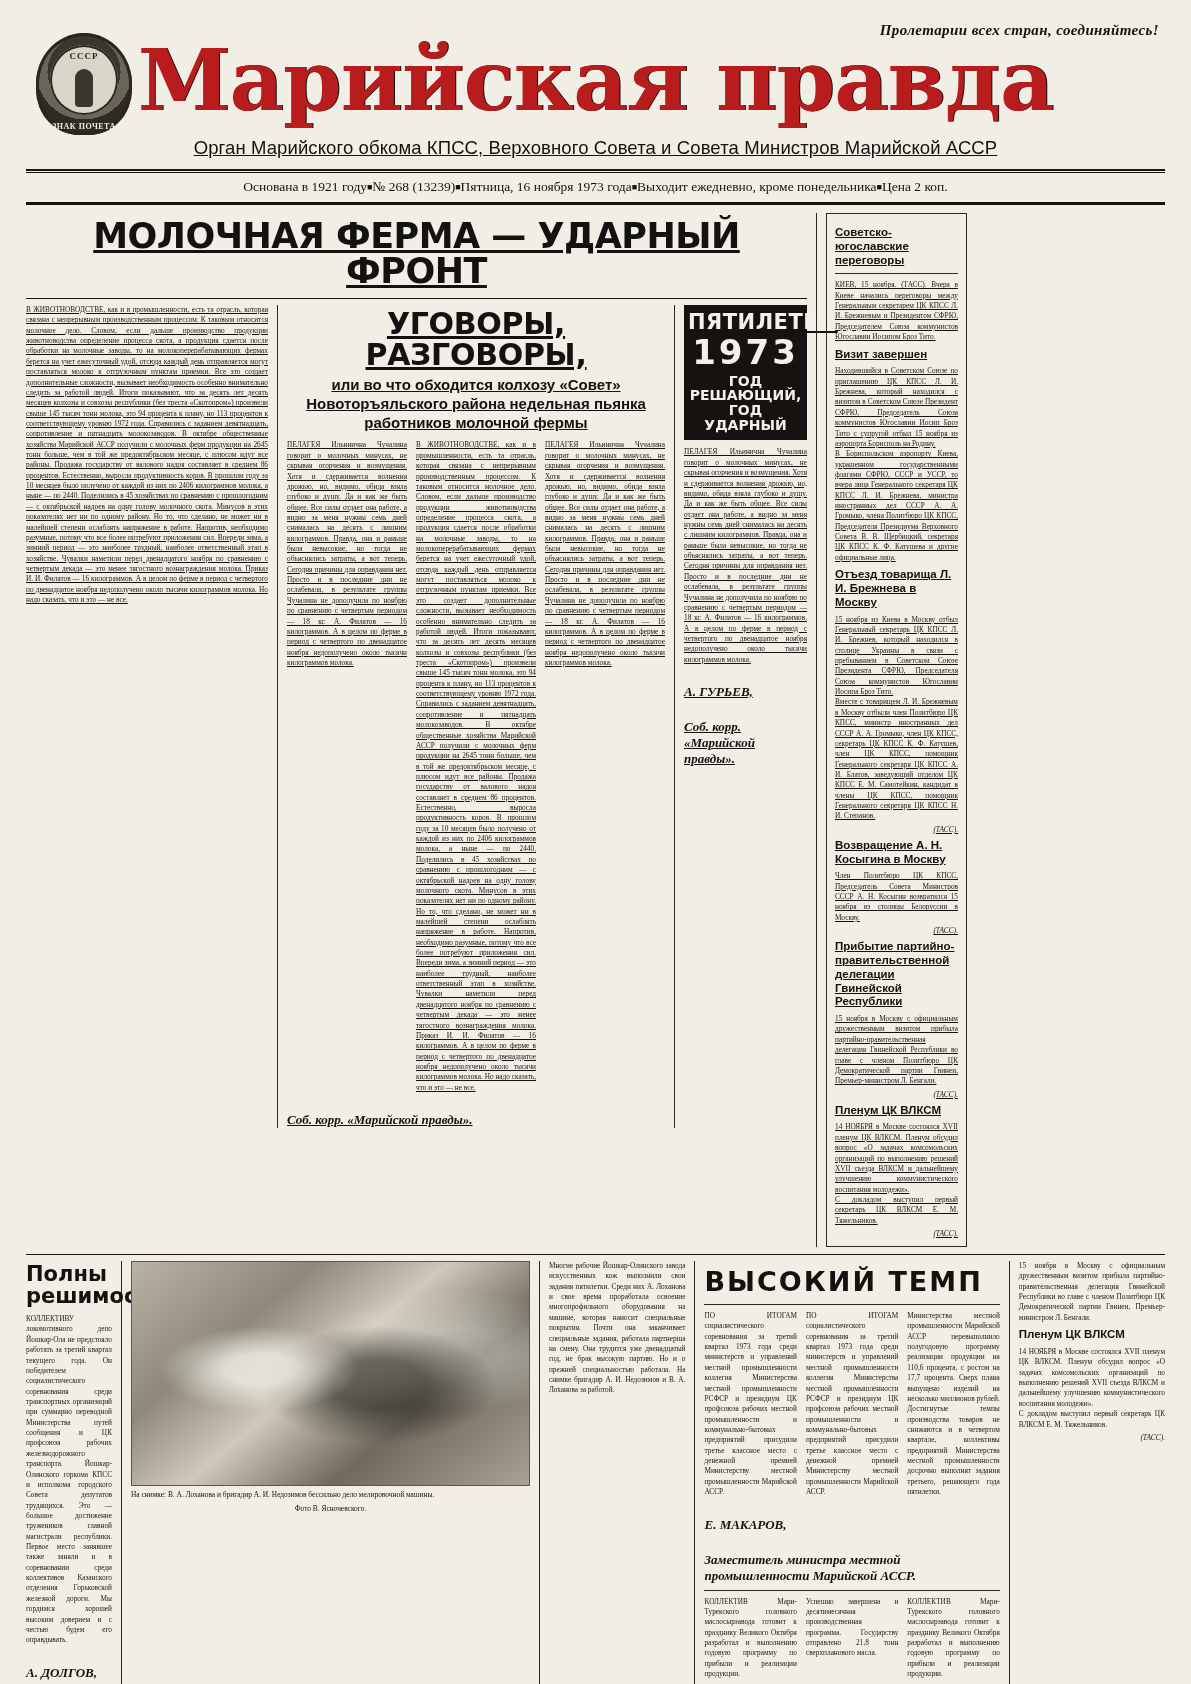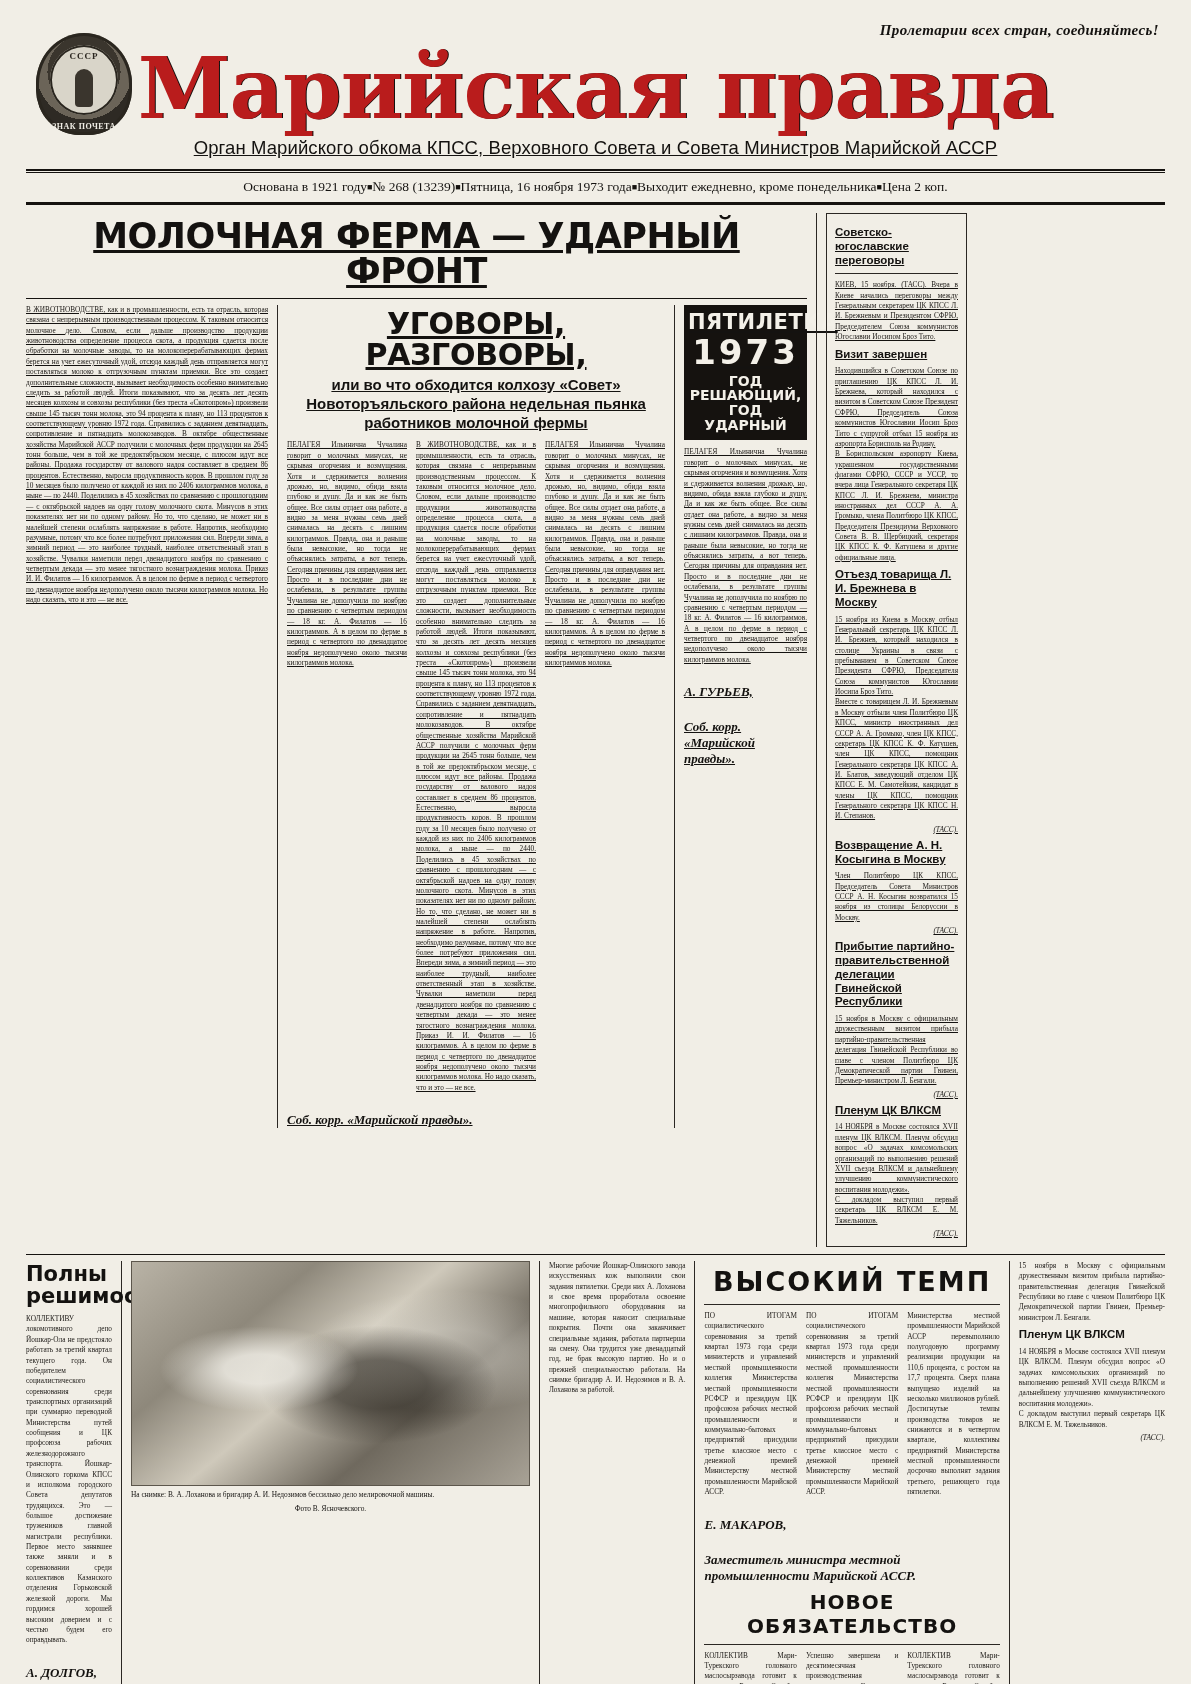--- a/index.html
+++ b/index.html
@@ -24,21 +24,21 @@
     font-style:italic;
     font-weight:bold;
     font-size:15px;
     letter-spacing:.4px;
     margin-bottom:2px;
     padding-right:6px;
   }
   .masthead {
     position:relative;
     display:flex;
-    align-items:center;
+    align-items:flex-start;
     justify-content:center;
     height:96px;
   }
   .emblem {
     position:absolute;
     left:10px; top:-8px;
     width:96px; height:102px;
   }
   .emblem .ribbon {
     position:absolute; inset:0;
@@ -220,21 +220,20 @@
     font-size:11.5px;
     text-align:left;
     line-height:1.2;
     margin:5px 0 5px 0;
   }
   .tass { text-align:right; font-size:7.4px; font-style:italic; margin-top:3px; }
   .vysokiy {
     font-family:"DejaVu Sans", sans-serif;
     font-weight:bold;
     font-size:27px;
-    text-align:center;
     letter-spacing:2px;
     margin:5px 0 7px 0;
   }
   .novoe {
     font-family:"DejaVu Sans", sans-serif;
     font-weight:bold;
     font-size:20px;
     text-align:center;
     letter-spacing:1px;
     margin:6px 0 6px 0;
@@ -381,21 +380,20 @@
       <div class="vysokiy">ВЫСОКИЙ ТЕМП</div>
       <div class="hr-s"></div>
       <div class="split3">
         <div class="ctext">ПО ИТОГАМ социалистического соревнования за третий квартал 1973 года среди министерств и управлений местной промышленности коллегия Министерства местной промышленности РСФСР и президиум ЦК профсоюза рабочих местной промышленности и коммунально-бытовых предприятий присудили третье классное место с денежной премией Министерству местной промышленности Марийской АССР.</div>
         <div class="ctext">ПО ИТОГАМ социалистического соревнования за третий квартал 1973 года среди министерств и управлений местной промышленности коллегия Министерства местной промышленности РСФСР и президиум ЦК профсоюза рабочих местной промышленности и коммунально-бытовых предприятий присудили третье классное место с денежной премией Министерству местной промышленности Марийской АССР.</div>
         <div class="ctext">Министерства местной промышленности Марийской АССР перевыполнило полугодовую программу реализации продукции на 110,6 процента, с ростом на 17,7 процента. Сверх плана выпущено изделий на несколько миллионов рублей. Достигнутые темпы производства товаров не снижаются и в четвертом квартале, коллективы предприятий Министерства местной промышленности досрочно выполнят задания третьего, решающего года пятилетки.</div>
       </div>
       <div class="sig">Е. МАКАРОВ,</div>
       <div class="sig">Заместитель министра местной промышленности Марийской АССР.</div>
 
-      <div class="novoe">НОВОЕ ОБЯЗАТЕЛЬСТВО</div>
       <div class="hr-s"></div>
       <div class="split3">
         <div class="ctext">КОЛЛЕКТИВ Мари-Турекского головного маслосырзавода готовит к празднику Великого Октября разработал и выполнению годовую программу по прибыли и реализации продукции.</div>
         <div class="ctext">Успешно завершена и десятимесячная производственная программа. Государству отправлено 21,8 тонн сверхпланового масла.</div>
         <div class="ctext">КОЛЛЕКТИВ Мари-Турекского головного маслосырзавода готовит к празднику Великого Октября разработал и выполнению годовую программу по прибыли и реализации продукции.</div>
       </div>
       <div class="sig">Р. МУХАМЕТГАЛЕЕВ,</div>
 
     </div>
 

